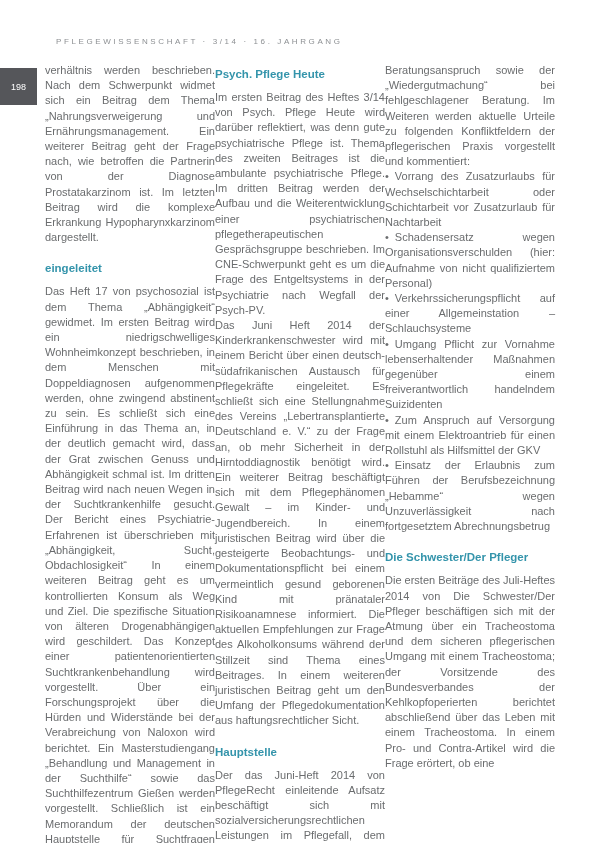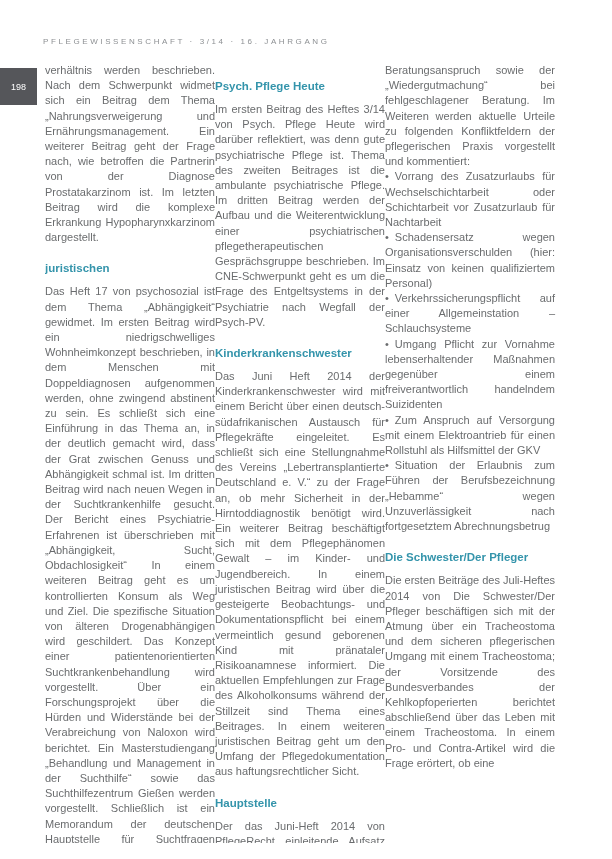--- a/index.html
+++ b/index.html
@@ -5,21 +5,21 @@
   html, body { margin: 0; padding: 0; }
   body {
     width: 612px; height: 859px;
     background: #ffffff;
     position: relative;
     font-family: "Liberation Sans", sans-serif;
     overflow: hidden;
   }
   .journal-header {
     position: absolute;
-    top: 37px; left: 43px;
+    top: 37px; left: 56px;
     font-size: 8px;
     letter-spacing: 2.6px;
     color: #8d9093;
     text-transform: uppercase;
     white-space: nowrap;
   }
   .page-badge {
     position: absolute;
     top: 68px; left: 0;
     width: 37px; height: 37px;
@@ -45,69 +45,68 @@
   }
   .col p { margin: 0; }
   .section-heading {
     color: #3494ab;
     font-size: 11.5px;
     font-weight: bold;
     margin: 16px 0 9px 0;
     text-align: left;
     line-height: 14px;
   }
-  .col > .section-heading:first-child { margin-top: 16px; }
+  .col > .section-heading:first-child { margin-top: 4px; }
   .bullet { margin: 9px 0; }
   .bullet .dot { margin-right: 6px; }
 </style>
 </head>
 <body>
 
 <div class="journal-header">PFLEGEWISSENSCHAFT · 3/14 · 16. JAHRGANG</div>
 
 <div class="page-badge">
   <span>198</span>
 </div>
 
 <div class="columns">
 
   <div class="col">
     <p>verhältnis werden beschrieben. Nach dem Schwerpunkt widmet sich ein Beitrag dem Thema „Nahrungsverweigerung und Ernährungsmanagement. Ein weiterer Beitrag geht der Frage nach, wie betroffen die Partnerin von der Diagnose Prostatakarzinom ist. Im letzten Beitrag wird die komplexe Erkrankung Hypopharynxkarzinom dargestellt.</p>
-    <div class="section-heading">juristischen</div>
+    <div class="section-heading">eingeleitet</div>
     <p>Das Heft 17 von psychosozial ist dem Thema „Abhängigkeit“ gewidmet. Im ersten Beitrag wird ein niedrigschwelliges Wohnheimkonzept beschrieben, in dem Menschen mit Doppeldiagnosen aufgenommen werden, ohne zwingend abstinent zu sein. Es schließt sich eine Einführung in das Thema an, in der deutlich gemacht wird, dass der Grat zwischen Genuss und Abhängigkeit schmal ist. Im dritten Beitrag wird nach neuen Wegen in der Suchtkrankenhilfe gesucht. Der Bericht eines Psychiatrie-Erfahrenen ist überschrieben mit „Abhängigkeit, Sucht, Obdachlosigkeit“ In einem weiteren Beitrag geht es um kontrollierten Konsum als Weg und Ziel. Die spezifische Situation von älteren Drogenabhängigen wird geschildert. Das Konzept einer patientenorientierten Suchtkrankenbehandlung wird vorgestellt. Über ein Forschungsprojekt über die Hürden und Widerstände bei der Verabreichung von Naloxon wird berichtet. Ein Masterstudiengang „Behandlung und Management in der Suchthilfe“ sowie das Suchthilfezentrum Gießen werden vorgestellt. Schließlich ist ein Memorandum der deutschen Hauptstelle für Suchtfragen dokumentiert.</p>
   </div>
 
   <div class="col">
     <div class="section-heading">Psych. Pflege Heute</div>
     <p>Im ersten Beitrag des Heftes 3/14 von Psych. Pflege Heute wird darüber reflektiert, was denn gute psychiatrische Pflege ist. Thema des zweiten Beitrages ist die ambulante psychiatrische Pflege. Im dritten Beitrag werden der Aufbau und die Weiterentwicklung einer psychiatrischen pflegetherapeutischen Gesprächsgruppe beschrieben. Im CNE-Schwerpunkt geht es um die Frage des Entgeltsystems in der Psychiatrie nach Wegfall der Psych-PV.</p>
-    <div class="section-heading">Kinderkrankenschwester</div>
     <p>Das Juni Heft 2014 der Kinderkrankenschwester wird mit einem Bericht über einen deutsch-südafrikanischen Austausch für Pflegekräfte eingeleitet. Es schließt sich eine Stellungnahme des Vereins „Lebertransplantierte Deutschland e. V.“ zu der Frage an, ob mehr Sicherheit in der Hirntoddiagnostik benötigt wird. Ein weiterer Beitrag beschäftigt sich mit dem Pflegephänomen Gewalt – im Kinder- und Jugendbereich. In einem juristischen Beitrag wird über die gesteigerte Beobachtungs- und Dokumentationspflicht bei einem vermeintlich gesund geborenen Kind mit pränataler Risikoanamnese informiert. Die aktuellen Empfehlungen zur Frage des Alkoholkonsums während der Stillzeit sind Thema eines Beitrages. In einem weiteren juristischen Beitrag geht um den Umfang der Pflegedokumentation aus haftungsrechtlicher Sicht.</p>
     <div class="section-heading">Hauptstelle</div>
     <p>Der das Juni-Heft 2014 von PflegeRecht einleitende Aufsatz beschäftigt sich mit sozialversicherungsrechtlichen Leistungen im Pflegefall, dem sozialrechtlichen</p>
   </div>
 
   <div class="col">
     <p>Beratungsanspruch sowie der „Wiedergutmachung“ bei fehlgeschlagener Beratung. Im Weiteren werden aktuelle Urteile zu folgenden Konfliktfeldern der pflegerischen Praxis vorgestellt und kommentiert:</p>
 
     <p class="bullet">
       <span class="dot">•</span><span>Vorrang des Zusatzurlaubs für Wechselschichtarbeit oder Schichtarbeit vor Zusatzurlaub für Nachtarbeit</span>
     </p>
     <p class="bullet">
-      <span class="dot">•</span><span>Schadensersatz wegen Organisationsverschulden (hier: Einsatz von keinen qualifiziertem Personal)</span>
+      <span class="dot">•</span><span>Schadensersatz wegen Organisationsverschulden (hier: Aufnahme von nicht qualifiziertem Personal)</span>
     </p>
     <p class="bullet">
       <span class="dot">•</span><span>Verkehrssicherungspflicht auf einer Allgemeinstation – Schlauchsysteme</span>
     </p>
     <p class="bullet">
       <span class="dot">•</span><span>Umgang Pflicht zur Vornahme lebenserhaltender Maßnahmen gegenüber einem freiverantwortlich handelndem Suizidenten</span>
     </p>
     <p class="bullet">
       <span class="dot">•</span><span>Zum Anspruch auf Versorgung mit einem Elektroantrieb für einen Rollstuhl als Hilfsmittel der GKV</span>
     </p>
     <p class="bullet">
-      <span class="dot">•</span><span>Situation der Erlaubnis zum Führen der Berufsbezeichnung „Hebamme“ wegen Unzuverlässigkeit nach fortgesetztem Abrechnungsbetrug</span>
+      <span class="dot">•</span><span>Einsatz der Erlaubnis zum Führen der Berufsbezeichnung „Hebamme“ wegen Unzuverlässigkeit nach fortgesetztem Abrechnungsbetrug</span>
     </p>
 
     <div class="section-heading">Die Schwester/Der Pfleger</div>
     <p>Die ersten Beiträge des Juli-Heftes 2014 von Die Schwester/Der Pfleger beschäftigen sich mit der Atmung über ein Tracheostoma und dem sicheren pflegerischen Umgang mit einem Tracheostoma; der Vorsitzende des Bundesverbandes der Kehlkopfoperierten berichtet abschließend über das Leben mit einem Tracheostoma. In einem Pro- und Contra-Artikel wird die Frage erörtert, ob eine</p>
   </div>
 
 </div>
 
 </body></html>

